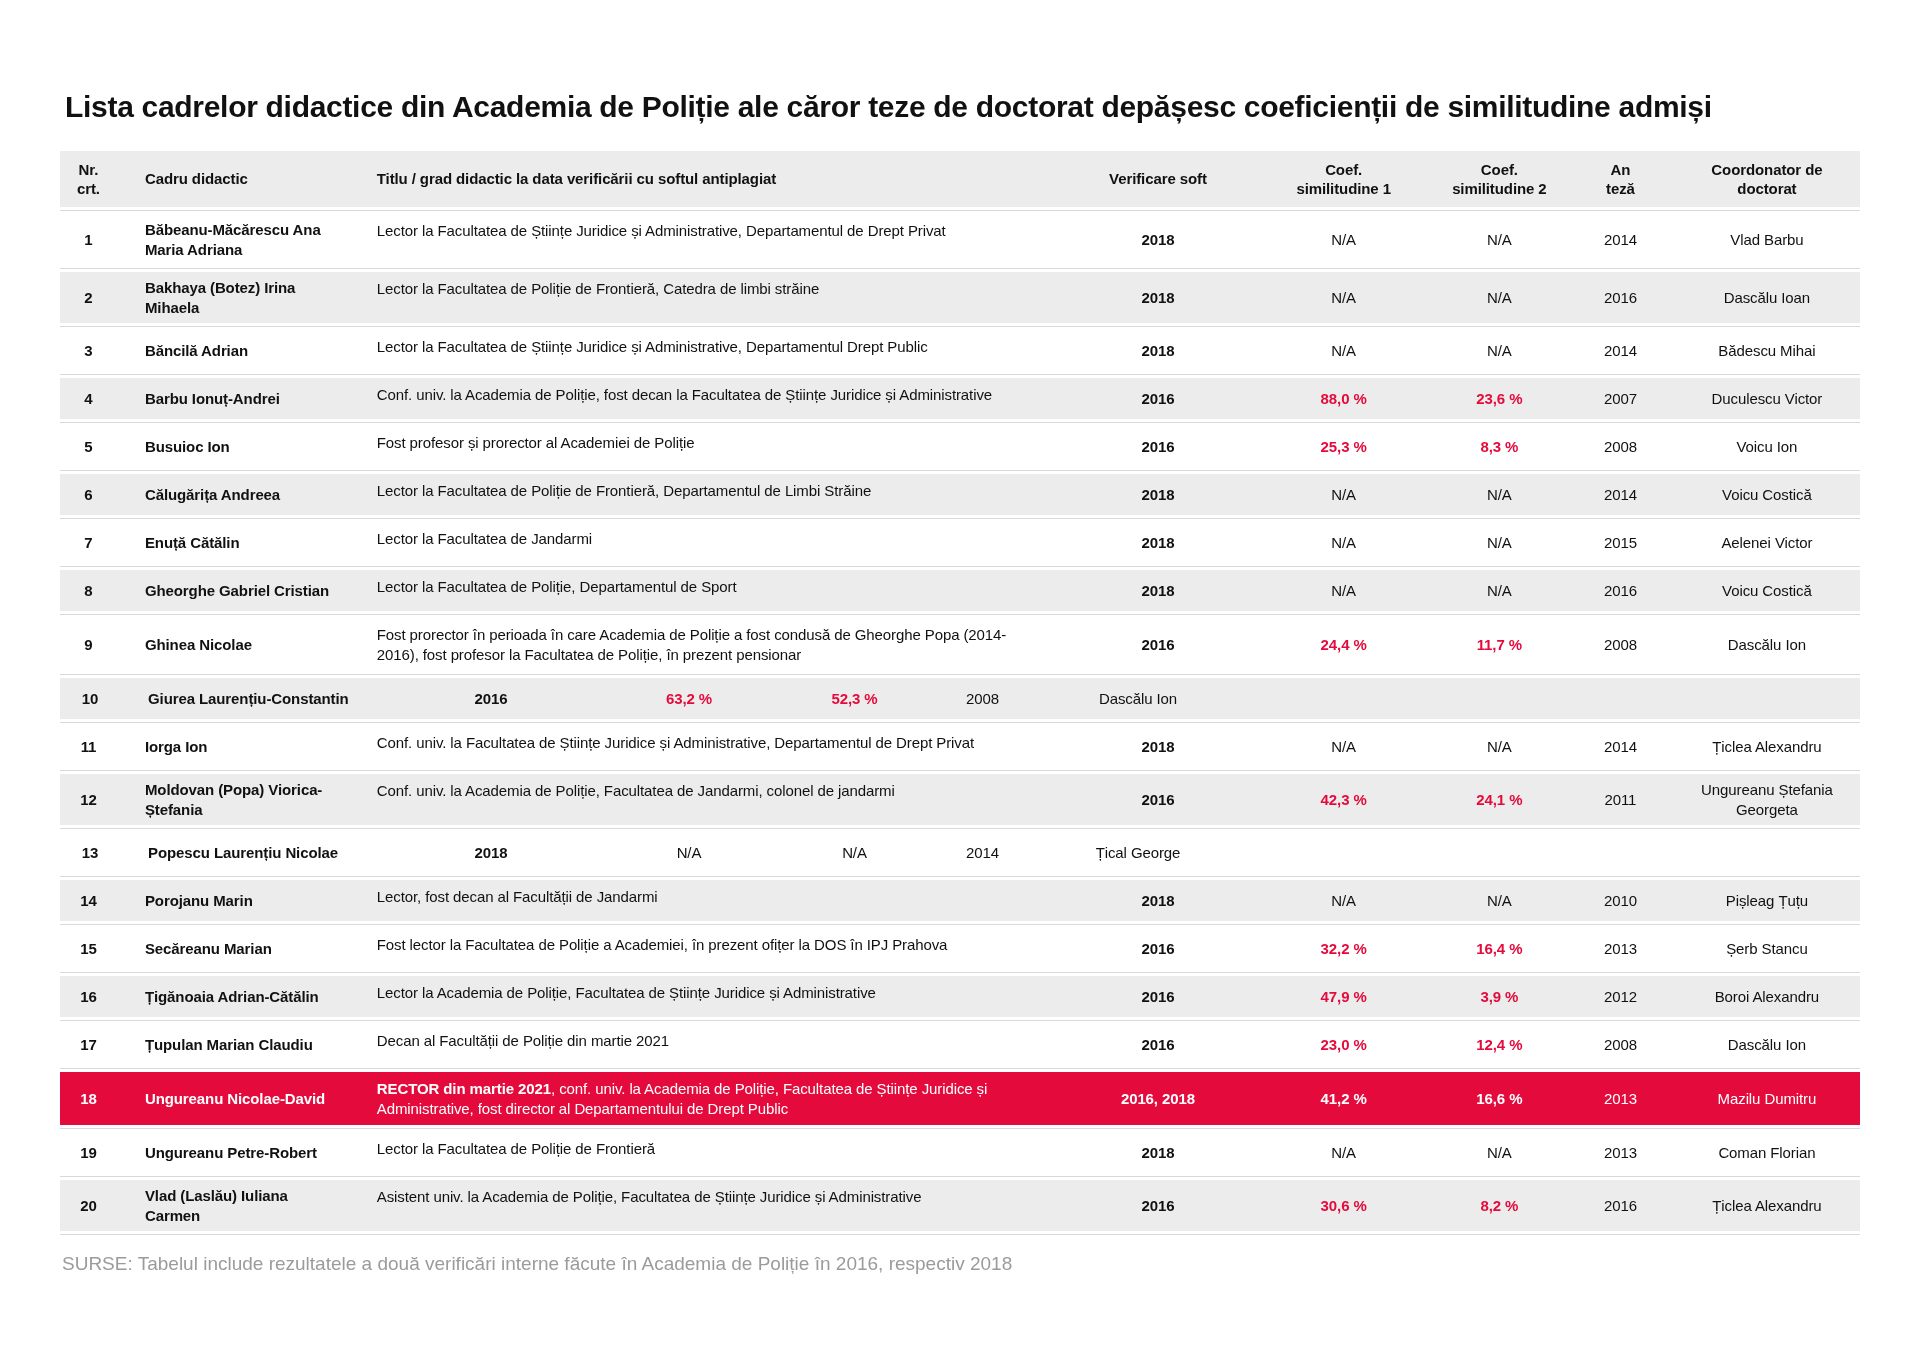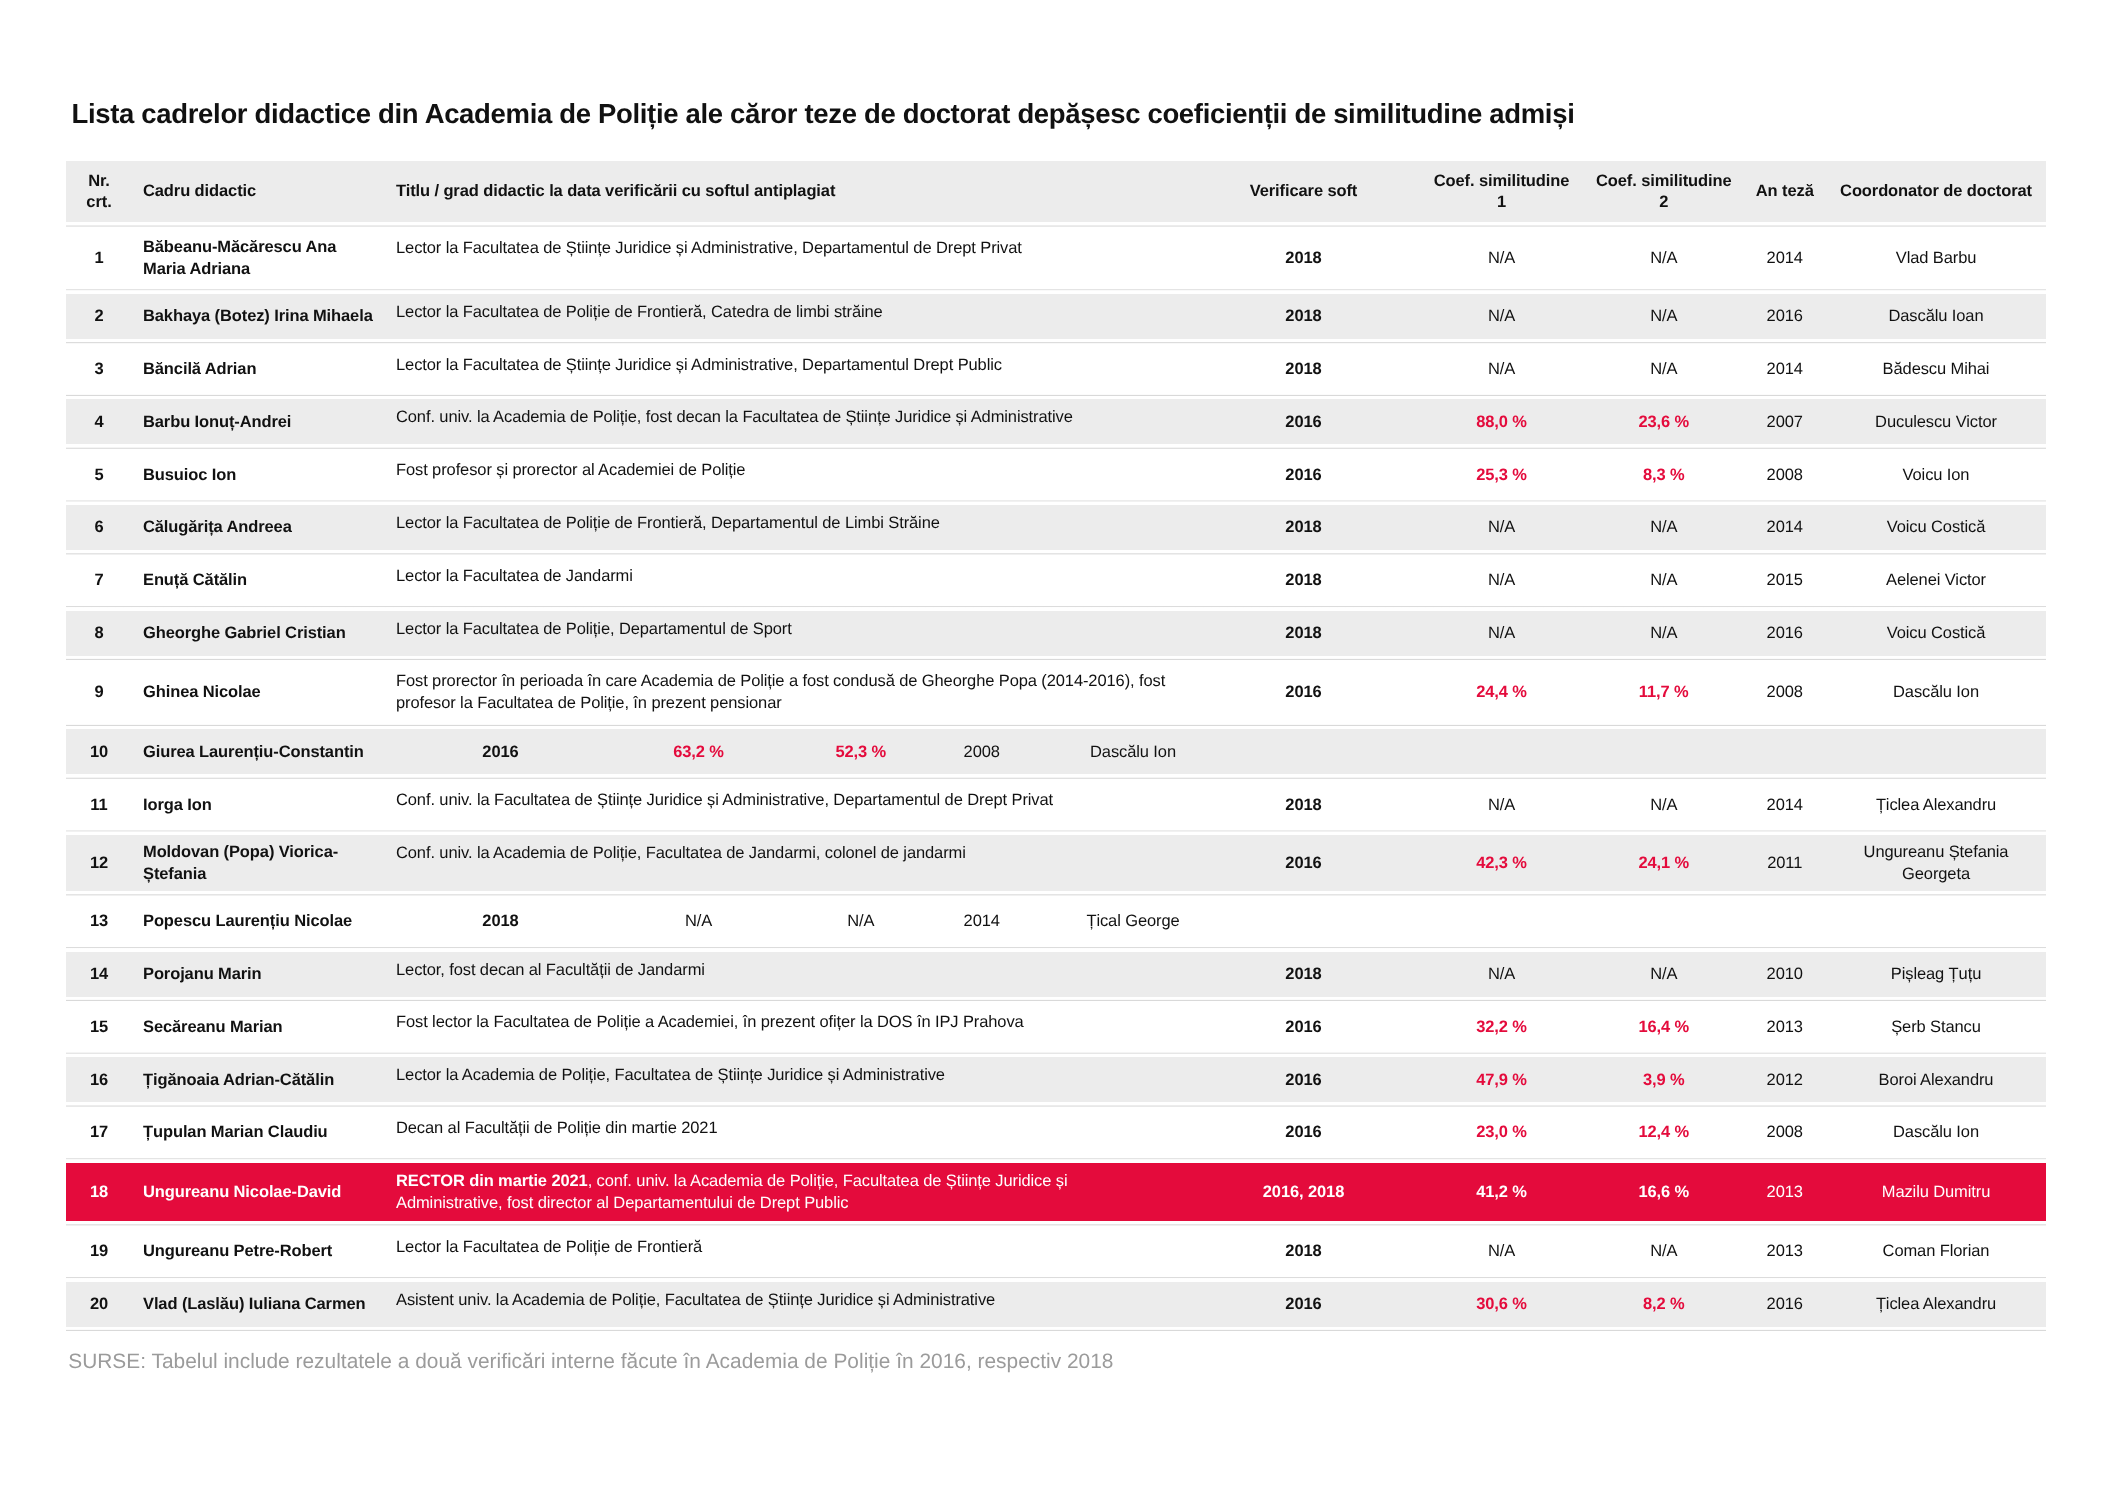--- a/index.html
+++ b/index.html
@@ -12,25 +12,25 @@
   }
   *{box-sizing:border-box;}
   html,body{margin:0;padding:0;}
   body{
     width:1920px;height:1357px;background:var(--bg);
     font-family:"Liberation Sans","DejaVu Sans",sans-serif;
     color:var(--text);letter-spacing:-0.1px;
   }
   .page{padding:90px 60px 0 60px;}
   .title{
-    font-size:25px;font-weight:bold;letter-spacing:-0.3px;
+    font-size:30px;font-weight:bold;letter-spacing:-0.3px;
     margin:0 0 24px 5px;color:var(--text);white-space:nowrap;
   }
   .table{width:1800px;}
-  .tr{display:flex;border-bottom:1px solid var(--hairline);}
+  .tr{display:flex;border-bottom:1px solid var(--hairline);gap:18px;}
   .tr.stripe,.tr.thead{
     background:linear-gradient(to bottom,#fff 0,#fff 3px,var(--stripe) 3px,var(--stripe) calc(100% - 3px),#fff calc(100% - 3px),#fff 100%);
   }
   .tr.hl{
     background:linear-gradient(to bottom,#fff 0,#fff 3px,var(--accent) 3px,var(--accent) calc(100% - 3px),#fff calc(100% - 3px),#fff 100%);
     color:#fff;
   }
   .td{
     padding:9px 10px;display:flex;align-items:center;justify-content:center;
     text-align:center;font-size:15px;line-height:1.3;

